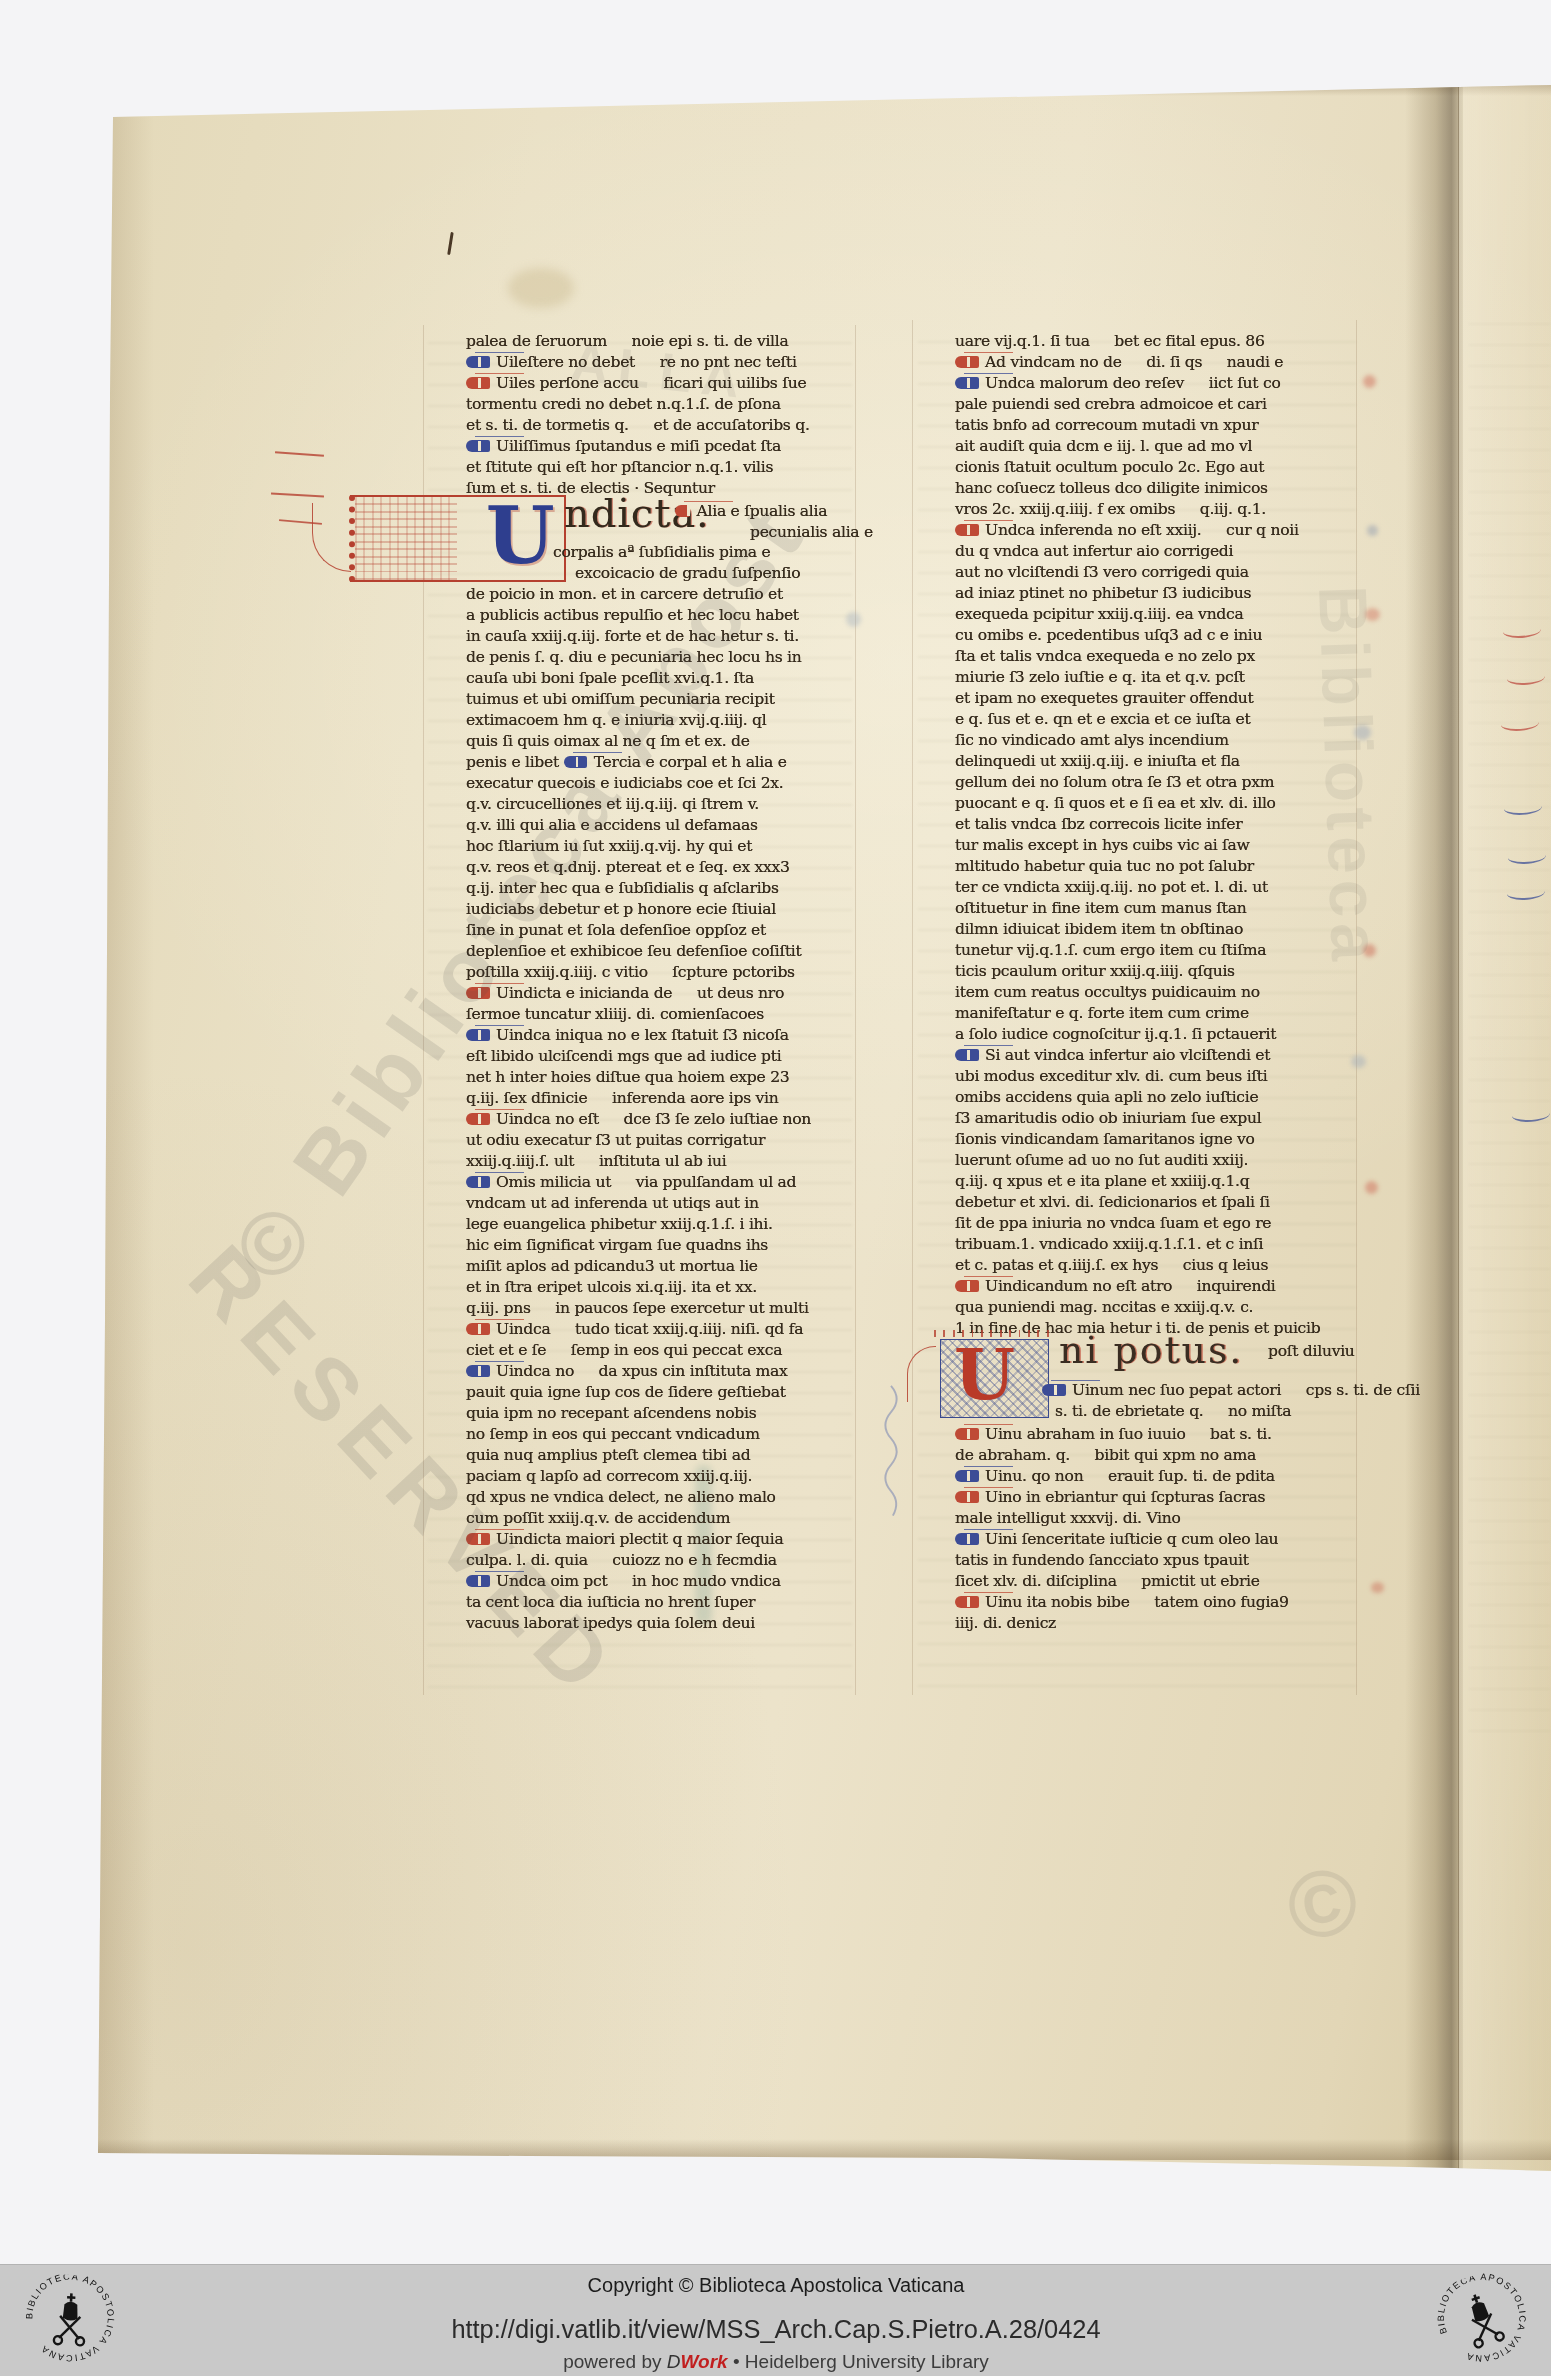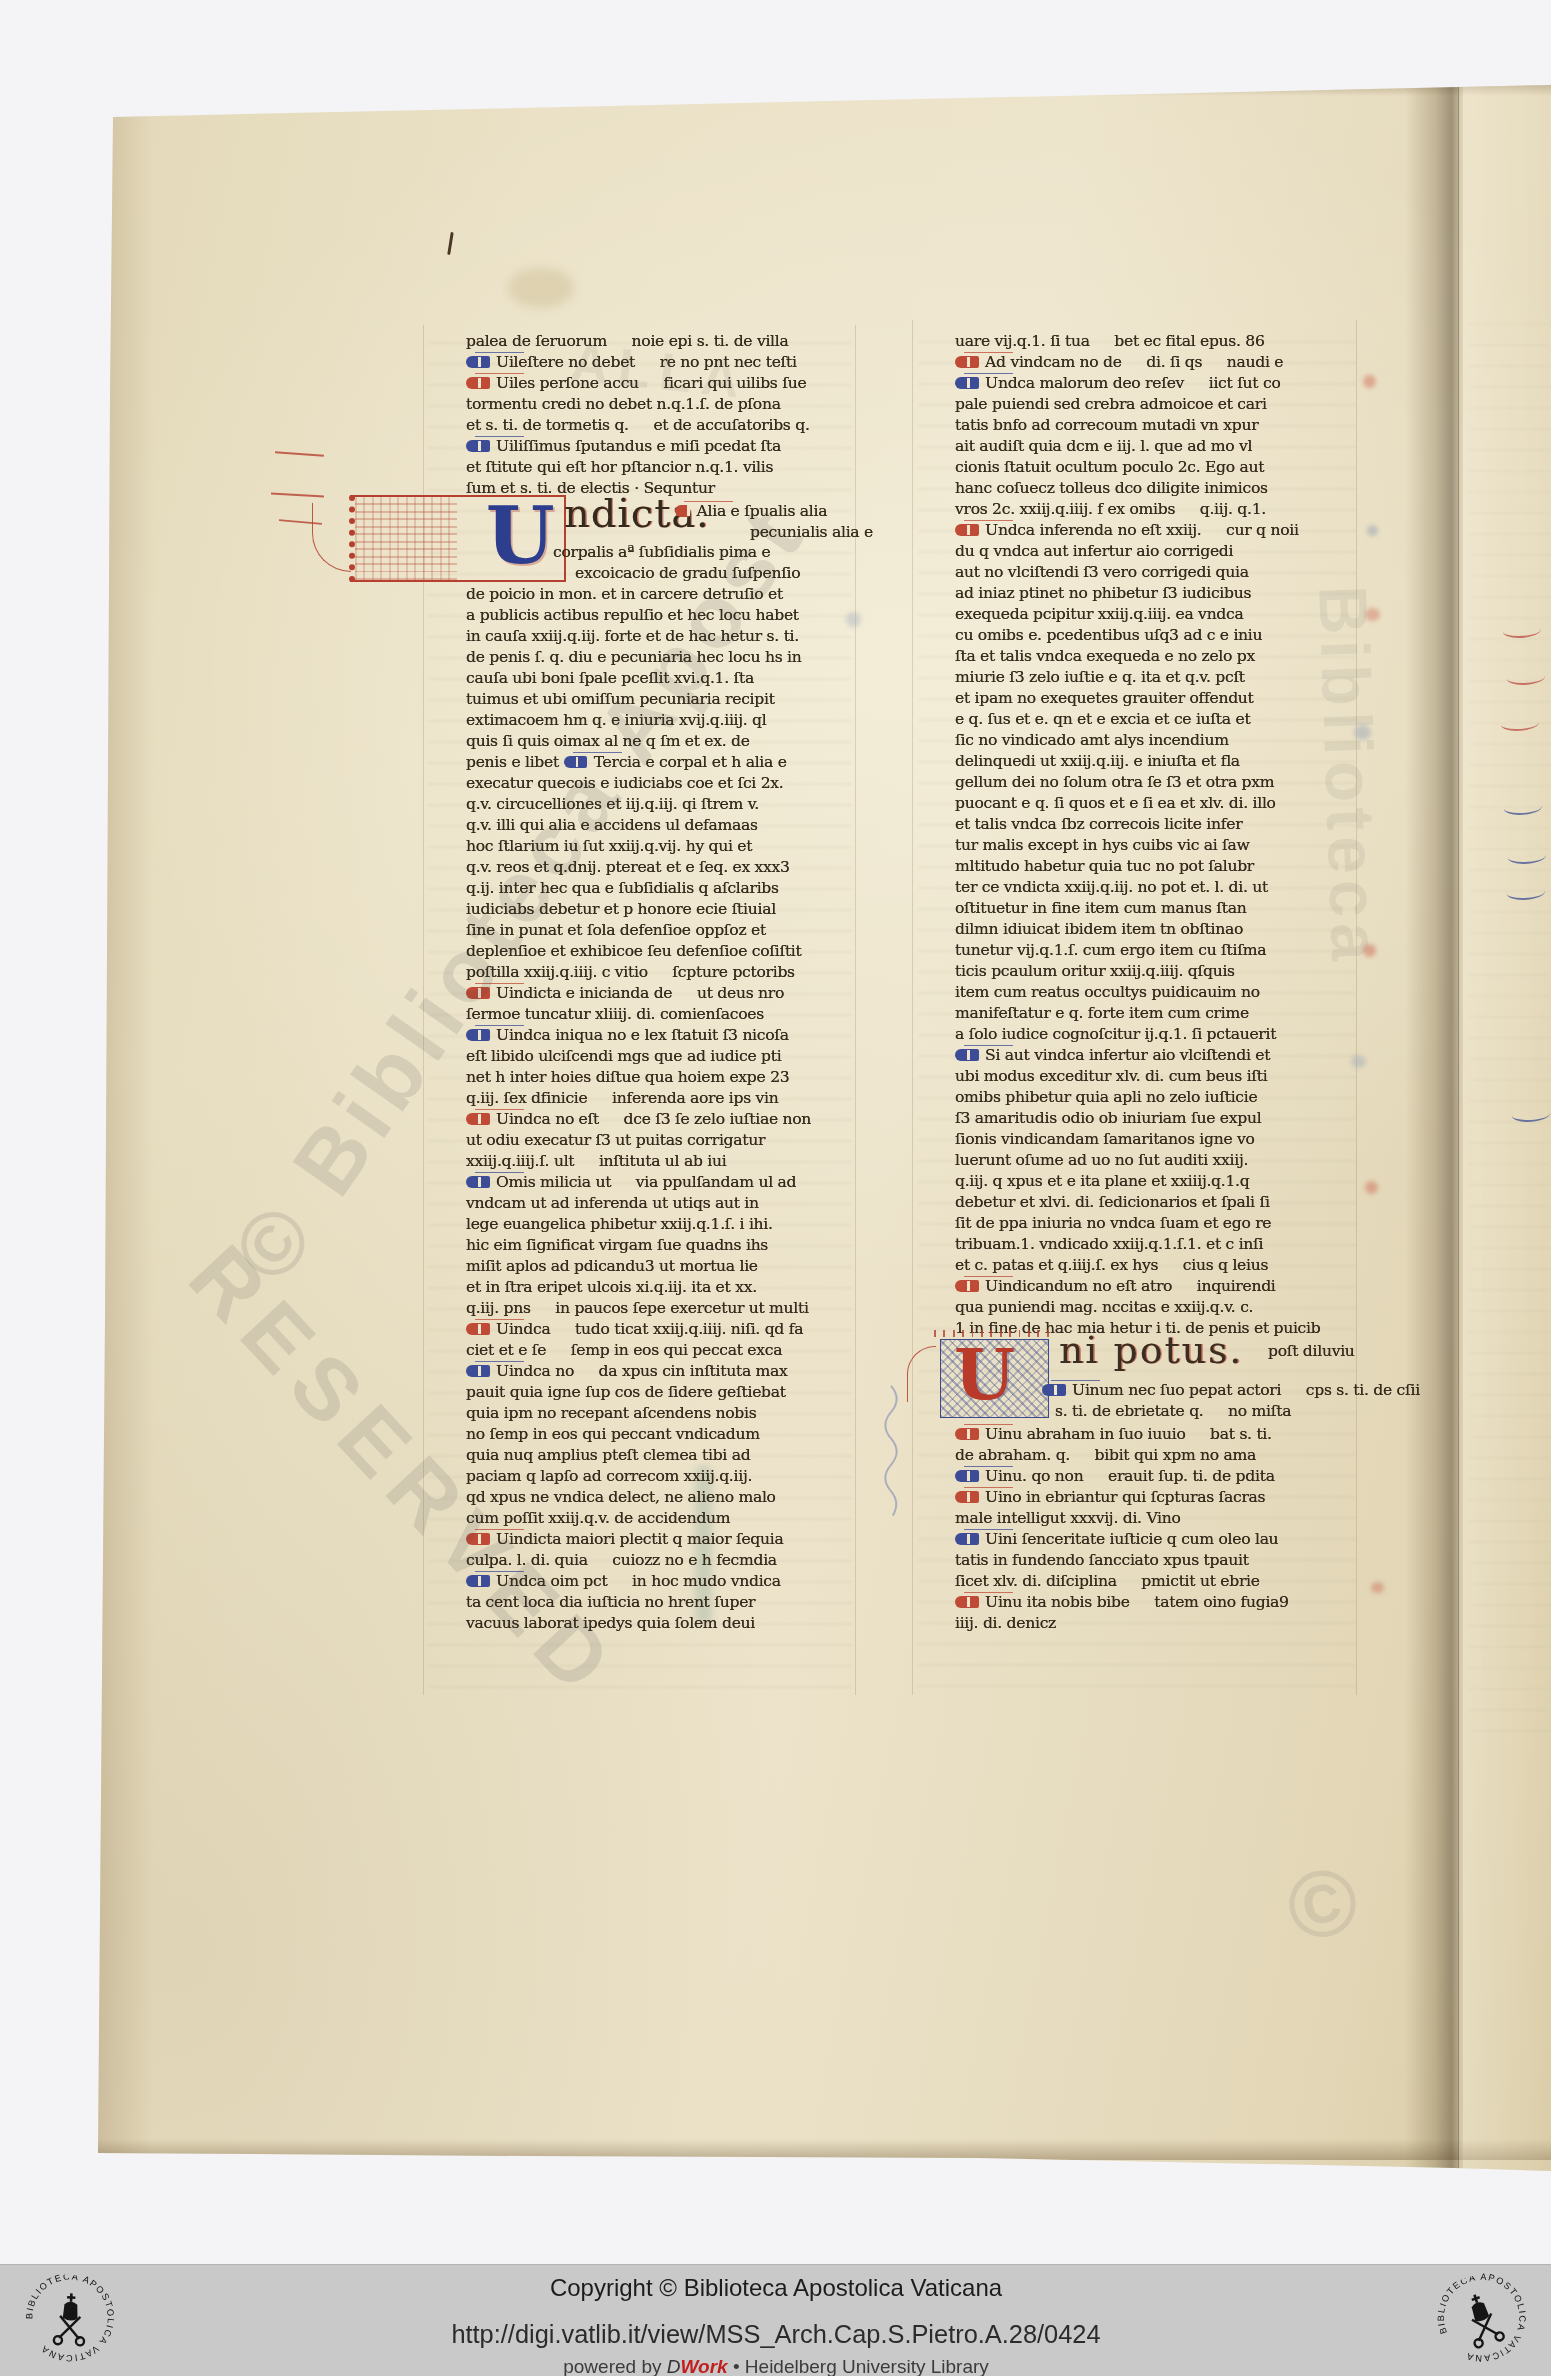--- a/index.html
+++ b/index.html
@@ -87,21 +87,21 @@
   
   .st{position:absolute;border-radius:50%;pointer-events:none;}
   .sq{position:absolute;width:38px;height:13px;border-bottom:2.4px solid currentColor;border-radius:0 0 60% 40%;opacity:.8;}
   #penmark1{position:absolute;left:449px;top:232px;width:2.8px;height:22.6px;background:#4a3826;transform:rotate(9deg);border-radius:1.9px;}
   #tealstreak{position:absolute;left:695px;top:1465px;width:17px;height:160px;background:rgba(90,140,130,.22);border-radius:9.4px;filter:blur(3.8px);}
   #scribble2{position:absolute;left:874px;top:1382px;}
 
   
   #footer{position:absolute;left:0;top:2264px;width:1552px;height:113px;background:#c9c9c9;
     border-top:0.9px solid #b3b3b3;text-align:center;font-family:"Liberation Sans",sans-serif;}
-  .f1{padding-top:9.4px;font-size:24px;color:#1c1c1c;}
+  .f1{padding-top:9.4px;font-size:20px;color:#1c1c1c;}
   .f2{font-size:25.4px;color:#2b2b2b;margin-top:18px;}
   .f3{font-size:19px;color:#3c3c3c;margin-top:6.6px;}
   .dworkD{font-style:italic;color:#333;}
   .dworkRest{font-style:italic;font-weight:bold;color:#c11f1f;text-align:right;}
   .logo{position:absolute;top:10.4px;width:92px;height:92px;}
   #logoL{left:23.5px;transform:rotate(3deg);}
   #logoR{right:23.5px;transform:rotate(-18deg);}
 </style>
 </head>
 <body>
@@ -259,21 +259,21 @@
           <div class="tl"><span>ter ce vndicta xxiij.q.iij. no pot et. l. di. ut</span></div>
           <div class="tl"><span>oſtituetur in fine item cum manus ſtan</span></div>
           <div class="tl"><span>dilmn idiuicat ibidem item tn obſtinao</span></div>
           <div class="tl"><span>tunetur vij.q.1.ſ. cum ergo item cu ſtiſma</span></div>
           <div class="tl"><span>ticis pcaulum oritur xxiij.q.iiij. qſquis</span></div>
           <div class="tl"><span>item cum reatus occultys puidicauim no</span></div>
           <div class="tl"><span>manifeſtatur e q. forte item cum crime</span></div>
           <div class="tl"><span>a ſolo iudice cognoſcitur ij.q.1. ſi pctauerit</span></div>
           <div class="tl"><span class="mark blue"></span><span>Si aut vindca infertur aio vlciſtendi et</span></div>
           <div class="tl"><span>ubi modus exceditur xlv. di. cum beus iſti</span></div>
-          <div class="tl"><span>omibs phibetur quia apli no zelo iuſticie</span></div>
+          <div class="tl"><span>omibs accidens quia apli no zelo iuſticie</span></div>
           <div class="tl"><span>ſ3 amaritudis odio ob iniuriam ſue expul</span></div>
           <div class="tl"><span>ſionis vindicandam ſamaritanos igne vo</span></div>
           <div class="tl"><span>luerunt oſume ad uo no ſut auditi xxiij.</span></div>
           <div class="tl"><span>q.iij. q xpus et e ita plane et xxiiij.q.1.q</span></div>
           <div class="tl"><span>debetur et xlvi. di. ſedicionarios et ſpali ſi</span></div>
           <div class="tl"><span>ſit de ppa iniuria no vndca ſuam et ego re</span></div>
           <div class="tl"><span>tribuam.1. vndicado xxiij.q.1.ſ.1. et c inſi</span></div>
           <div class="tl"><span>et c. patas et q.iiij.ſ. ex hys   cius q leius</span></div>
           <div class="tl"><span class="mark red"></span><span>Uindicandum no eſt atro   inquirendi</span></div>
           <div class="tl"><span>qua puniendi mag. nccitas e xxiij.q.v. c.</span></div>

